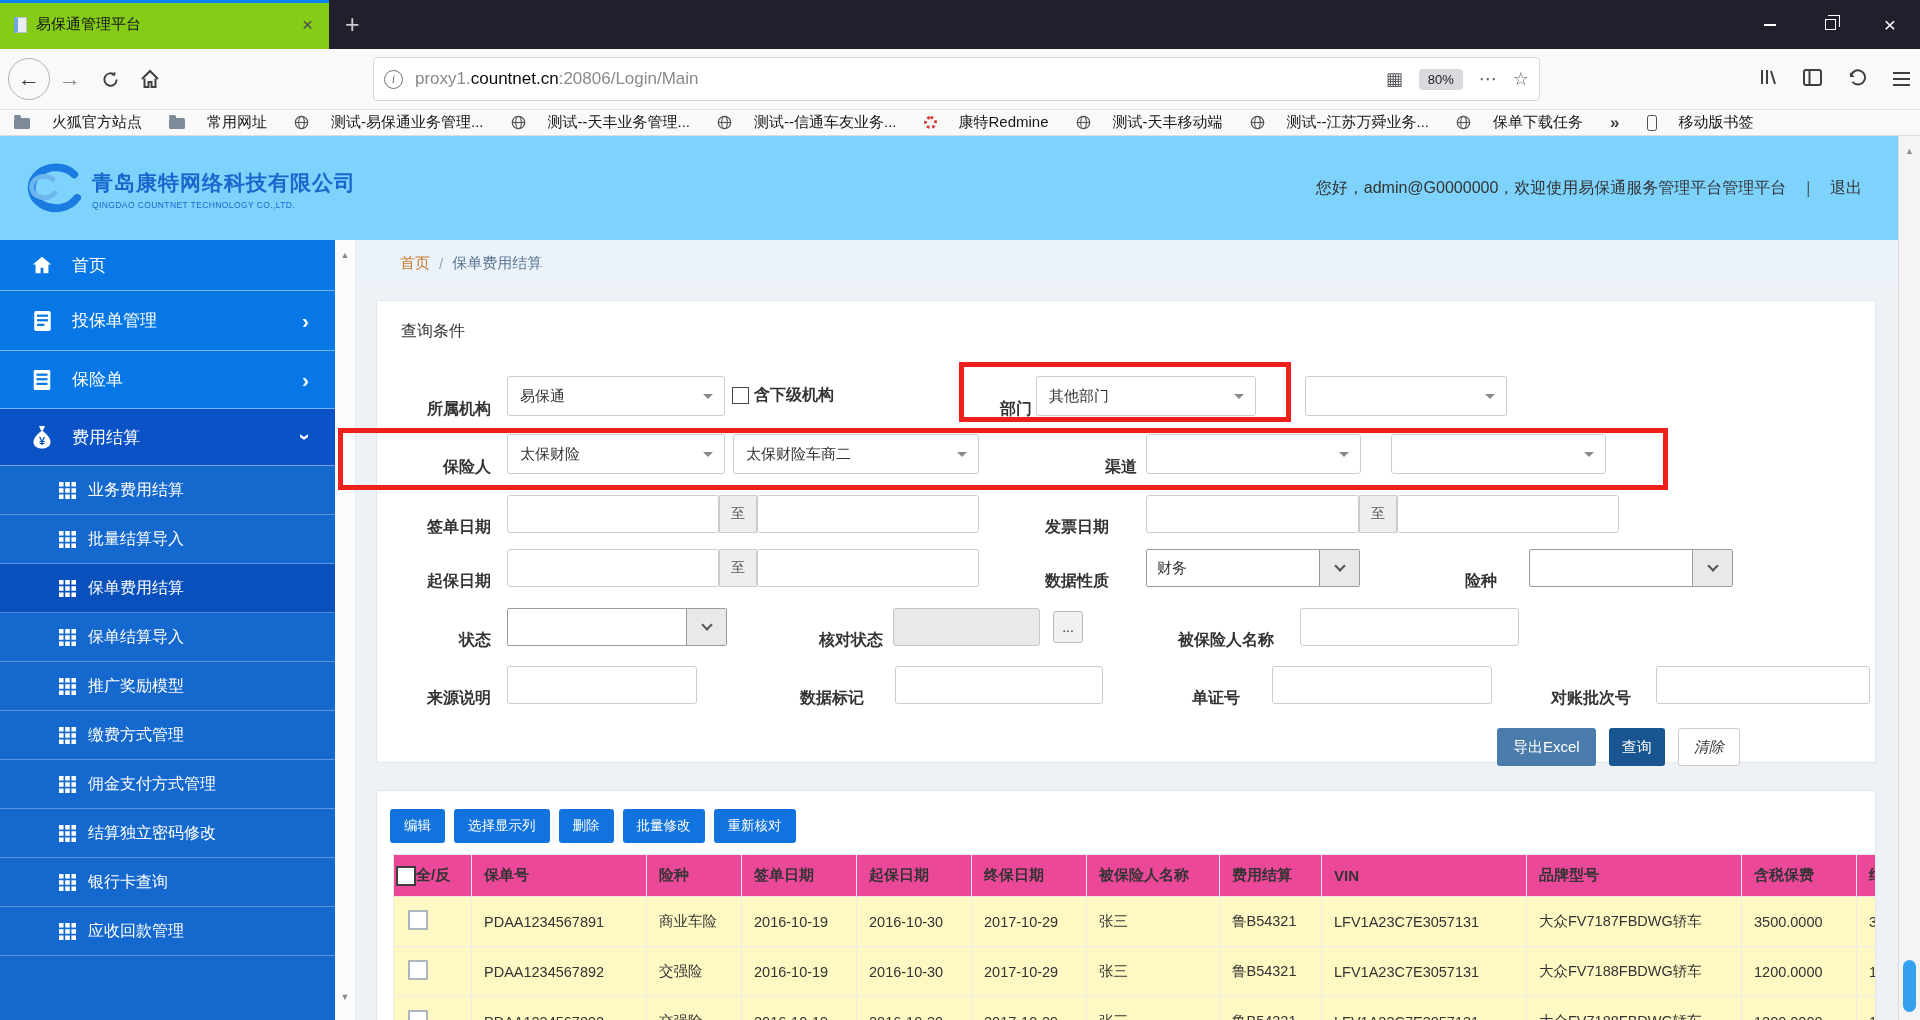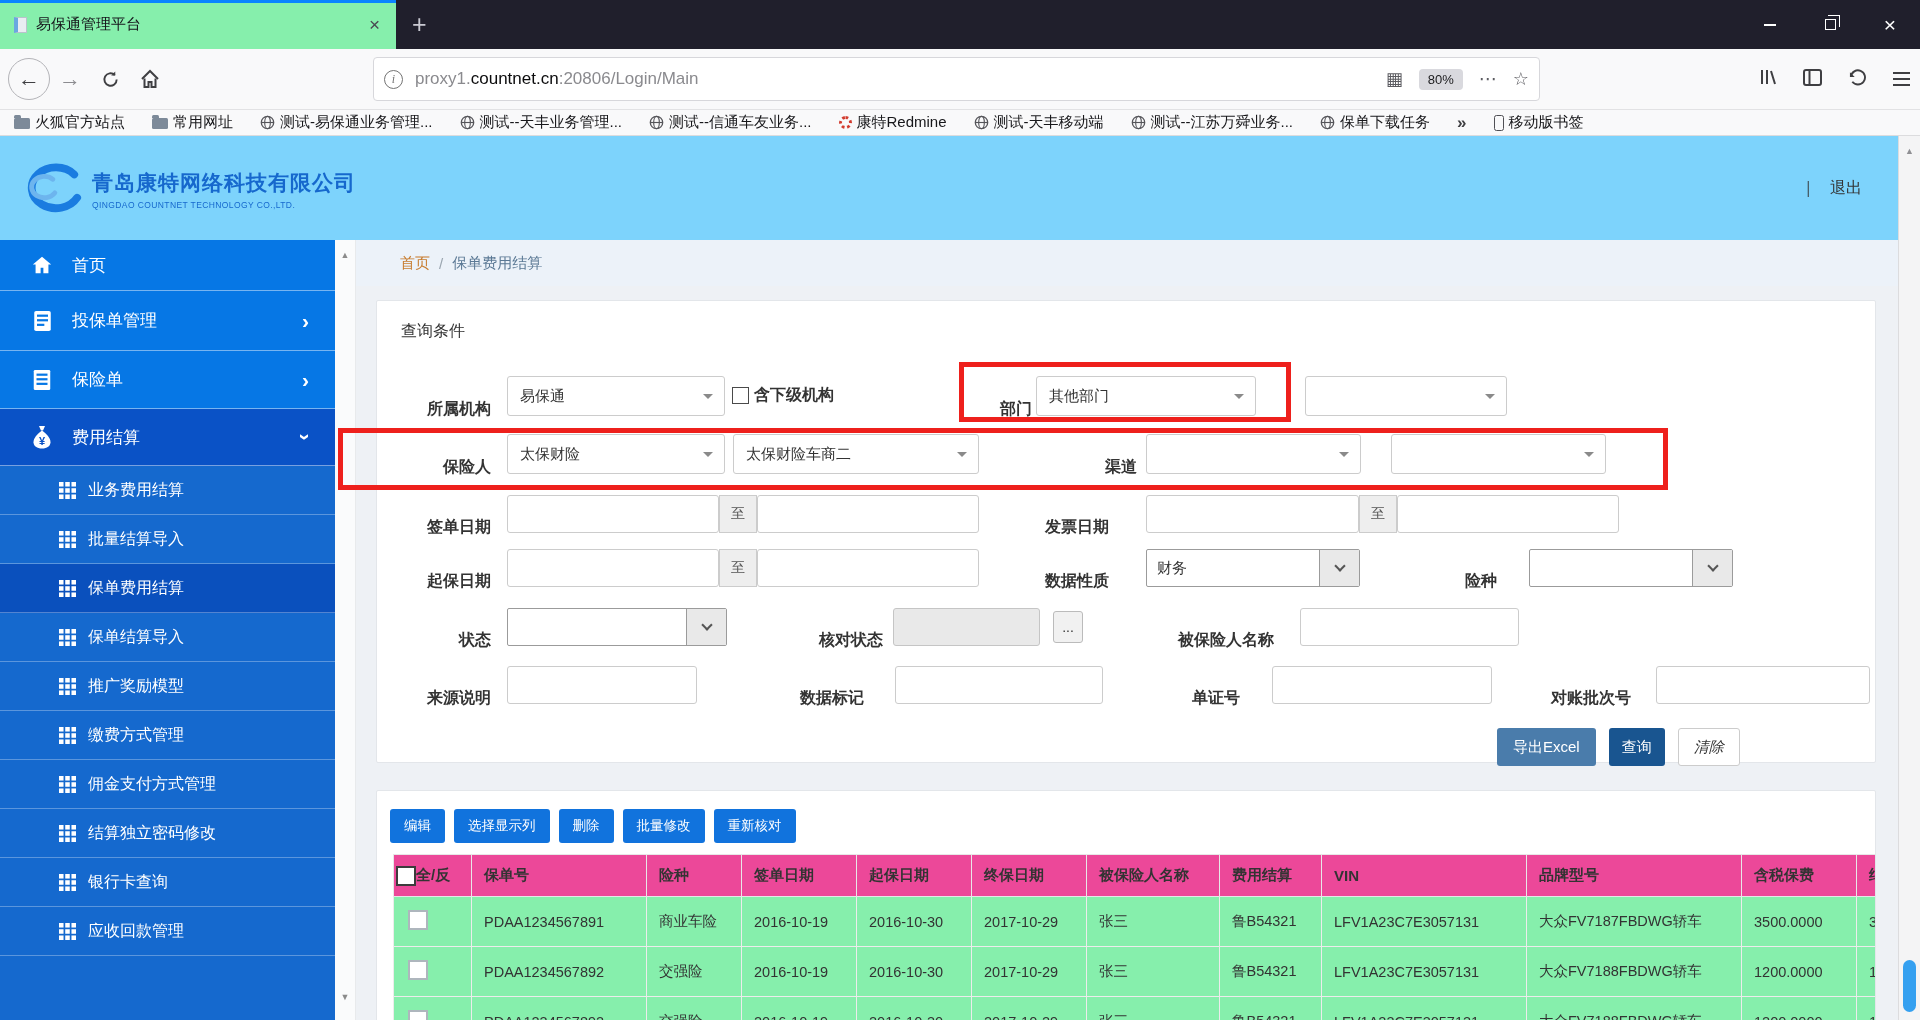--- a/index.html
+++ b/index.html
@@ -1,21 +1,21 @@
 <!DOCTYPE html>
 <html><head>
 <meta charset="utf-8">
 <style>
   html,body{margin:0;padding:0;background:#000;}
   *{box-sizing:border-box;font-family:"Liberation Sans","DejaVu Sans",sans-serif;}
   .stage{position:relative;width:1920px;height:1020px;overflow:hidden;background:#fff;}
 
   
   .tabbar{height:49px;background:#201f2c;display:flex;align-items:stretch;position:relative;}
-  .tab{width:396px;background:#86efac;position:relative;display:flex;align-items:center;padding:0 10px 0 14px;}
+  .tab{width:329px;background:#84cc16;position:relative;display:flex;align-items:center;padding:0 10px 0 14px;}
   .tab::before{content:"";position:absolute;top:0;left:0;right:0;height:3px;background:#0a84ff;}
   .favicon{width:13px;height:16px;background:#e9edf2;border:1px solid #b9c2cc;border-left:4px solid #6aa7e0;margin-right:9px;}
   .tab-title{font-size:15px;color:#15141a;flex:1;white-space:nowrap;overflow:hidden;}
   .tab-close{font-size:19px;color:#4a4a52;padding:0 6px;cursor:default;}
   .newtab{color:#c9c9d2;font-size:25px;display:flex;align-items:center;padding:0 16px;}
   .wincontrols{position:absolute;right:0;top:0;height:100%;display:flex;}
   .wc{width:60px;display:flex;align-items:center;justify-content:center;color:#fff;}
   .wc-min i{display:block;width:12px;height:2px;background:#fff;}
   .wc-max i{display:block;position:relative;width:11px;height:11px;border:1.5px solid #fff;}
   .wc-max i::before{content:"";position:absolute;top:-5px;left:2px;width:11px;height:11px;border-top:1.5px solid #fff;border-right:1.5px solid #fff;}
@@ -30,21 +30,21 @@
   .info-i{width:19px;height:19px;border:1.5px solid #737373;border-radius:50%;color:#737373;font-size:12px;display:flex;align-items:center;justify-content:center;font-style:italic;font-family:"Liberation Serif",serif;margin-right:12px;flex:none;}
   .url-text{font-size:17px;color:#8a8a8e;white-space:nowrap;flex:1;}
   .url-text b{color:#0c0c0d;font-weight:normal;}
   .url-icons{display:flex;align-items:center;gap:16px;color:#5b5b60;}
   .zoom-pill{background:#d9d9de;border-radius:4px;padding:3px 9px;font-size:13px;color:#1b1b1d;}
   .glyph18{font-size:18px;}
   .after-url{position:absolute;right:10px;top:0;height:100%;display:flex;align-items:center;gap:26px;color:#3f3f42;}
   .hamburger i{display:block;width:17px;height:2px;background:#3f3f42;box-shadow:0 6px 0 #3f3f42,0 -6px 0 #3f3f42;}
 
   .bookmarksbar{height:26px;background:#f9f9fa;border-bottom:1px solid #dcdcde;display:flex;align-items:center;padding-left:14px;gap:27px;font-size:15px;color:#17171a;}
-  .bm{display:flex;align-items:center;gap:5px;white-space:nowrap;}
+  .bm{display:flex;align-items:center;gap:22px;white-space:nowrap;}
   .ic-folder{width:16px;height:11px;background:#7d8a99;border-radius:1.5px;position:relative;margin-top:2px;flex:none;}
   .ic-folder::before{content:"";position:absolute;top:-3px;left:0;width:7px;height:3px;background:#7d8a99;border-radius:1.5px 1.5px 0 0;}
   .ic-redmine{width:13px;height:13px;border:3px dotted #d23b2e;border-radius:50%;flex:none;}
   .ic-phone{width:10px;height:16px;border:1.5px solid #4f4f54;border-radius:2.5px;flex:none;}
   .bm-chev{font-size:17px;color:#3f3f42;font-weight:bold;}
 
   
   .viewport{height:884px;display:flex;}
   .page-col{width:1898px;display:flex;flex-direction:column;background:#eef1f5;}
   .page-header{height:104px;background:#7dd3fc;position:relative;flex:none;}
@@ -97,21 +97,21 @@
   .btn-search{background:#195590;padding:0 13px;}
   .btn-clear{background:#fff;color:#333;border:1px solid #ccc;padding:0 15px;font-style:italic;}
 
   .panel-table{left:20px;top:550px;width:1500px;height:400px;}
   .t-toolbar{position:absolute;left:13px;top:18px;display:flex;gap:9px;}
   .tb-btn{background:#1173dd;color:#fff;border:none;border-radius:3px;height:34px;padding:0 14px;font-size:13.5px;display:flex;align-items:center;}
   .t-wrap{position:absolute;left:16px;top:63px;right:0;bottom:0;overflow:hidden;}
   table.grid{border-collapse:collapse;table-layout:fixed;width:1598px;}
   .grid th{height:42px;background:#ec4899;border:1px solid #e7e7e7;border-left:none;font-size:15px;color:#333;text-align:left;padding-left:12px;font-weight:bold;white-space:nowrap;overflow:hidden;}
   .grid th:first-child{border-left:1px solid #e7e7e7;}
-  .grid td{height:50px;border:1px solid #ececec;border-left:none;font-size:14.5px;color:#333;padding-left:12px;white-space:nowrap;overflow:hidden;background:#86efac;}
+  .grid td{height:50px;border:1px solid #ececec;border-left:none;font-size:14.5px;color:#333;padding-left:12px;white-space:nowrap;overflow:hidden;background:#fef9c3;}
   .grid td:first-child{border-left:1px solid #ececec;}
   .selall{display:flex;align-items:center;margin-left:-10px;}
   .selall .box{width:20px;height:20px;border:2px solid #3c3c3c;background:#fff;flex:none;}
   .rowcb{width:20px;height:20px;border:2px solid #aeb6bd;background:#fff;margin-left:2px;}
 
   .redbox{position:absolute;border:5px solid #ee201c;z-index:10;pointer-events:none;}
   .rb1{left:603px;top:122px;width:332px;height:60px;}
   .rb2{left:-18px;top:188px;width:1330px;height:62px;}
 
   .win-scroll{width:22px;background:#f4f4f5;border-left:1px solid #dcdcde;position:relative;flex:none;}
@@ -266,20 +266,21 @@
           <svg width="64" height="54" viewBox="0 0 66 54">
             <path d="M58 12 A25 21 0 1 0 61 36" fill="none" stroke="#1a7ce0" stroke-width="8" stroke-linecap="round"></path>
             <path d="M36 17 A13 11 0 1 0 38 31" fill="none" stroke="#6db5ee" stroke-width="5" stroke-linecap="round"></path>
           </svg>
           <div>
             <div class="logo-cn">青岛康特网络科技有限公司</div>
             <div class="logo-en">QINGDAO COUNTNET TECHNOLOGY CO.,LTD.</div>
           </div>
         </div>
         <div class="welcome">
+          <span>您好，admin@G0000000，欢迎使用易保通服务管理平台管理平台</span>
           <span>｜</span>
           <span class="logout">退出</span>
         </div>
       </div>
 
       <div class="page-body">
 
         <aside class="sidebar">
           <div class="sb-item" style="height:51px;">
             <span class="icw">

